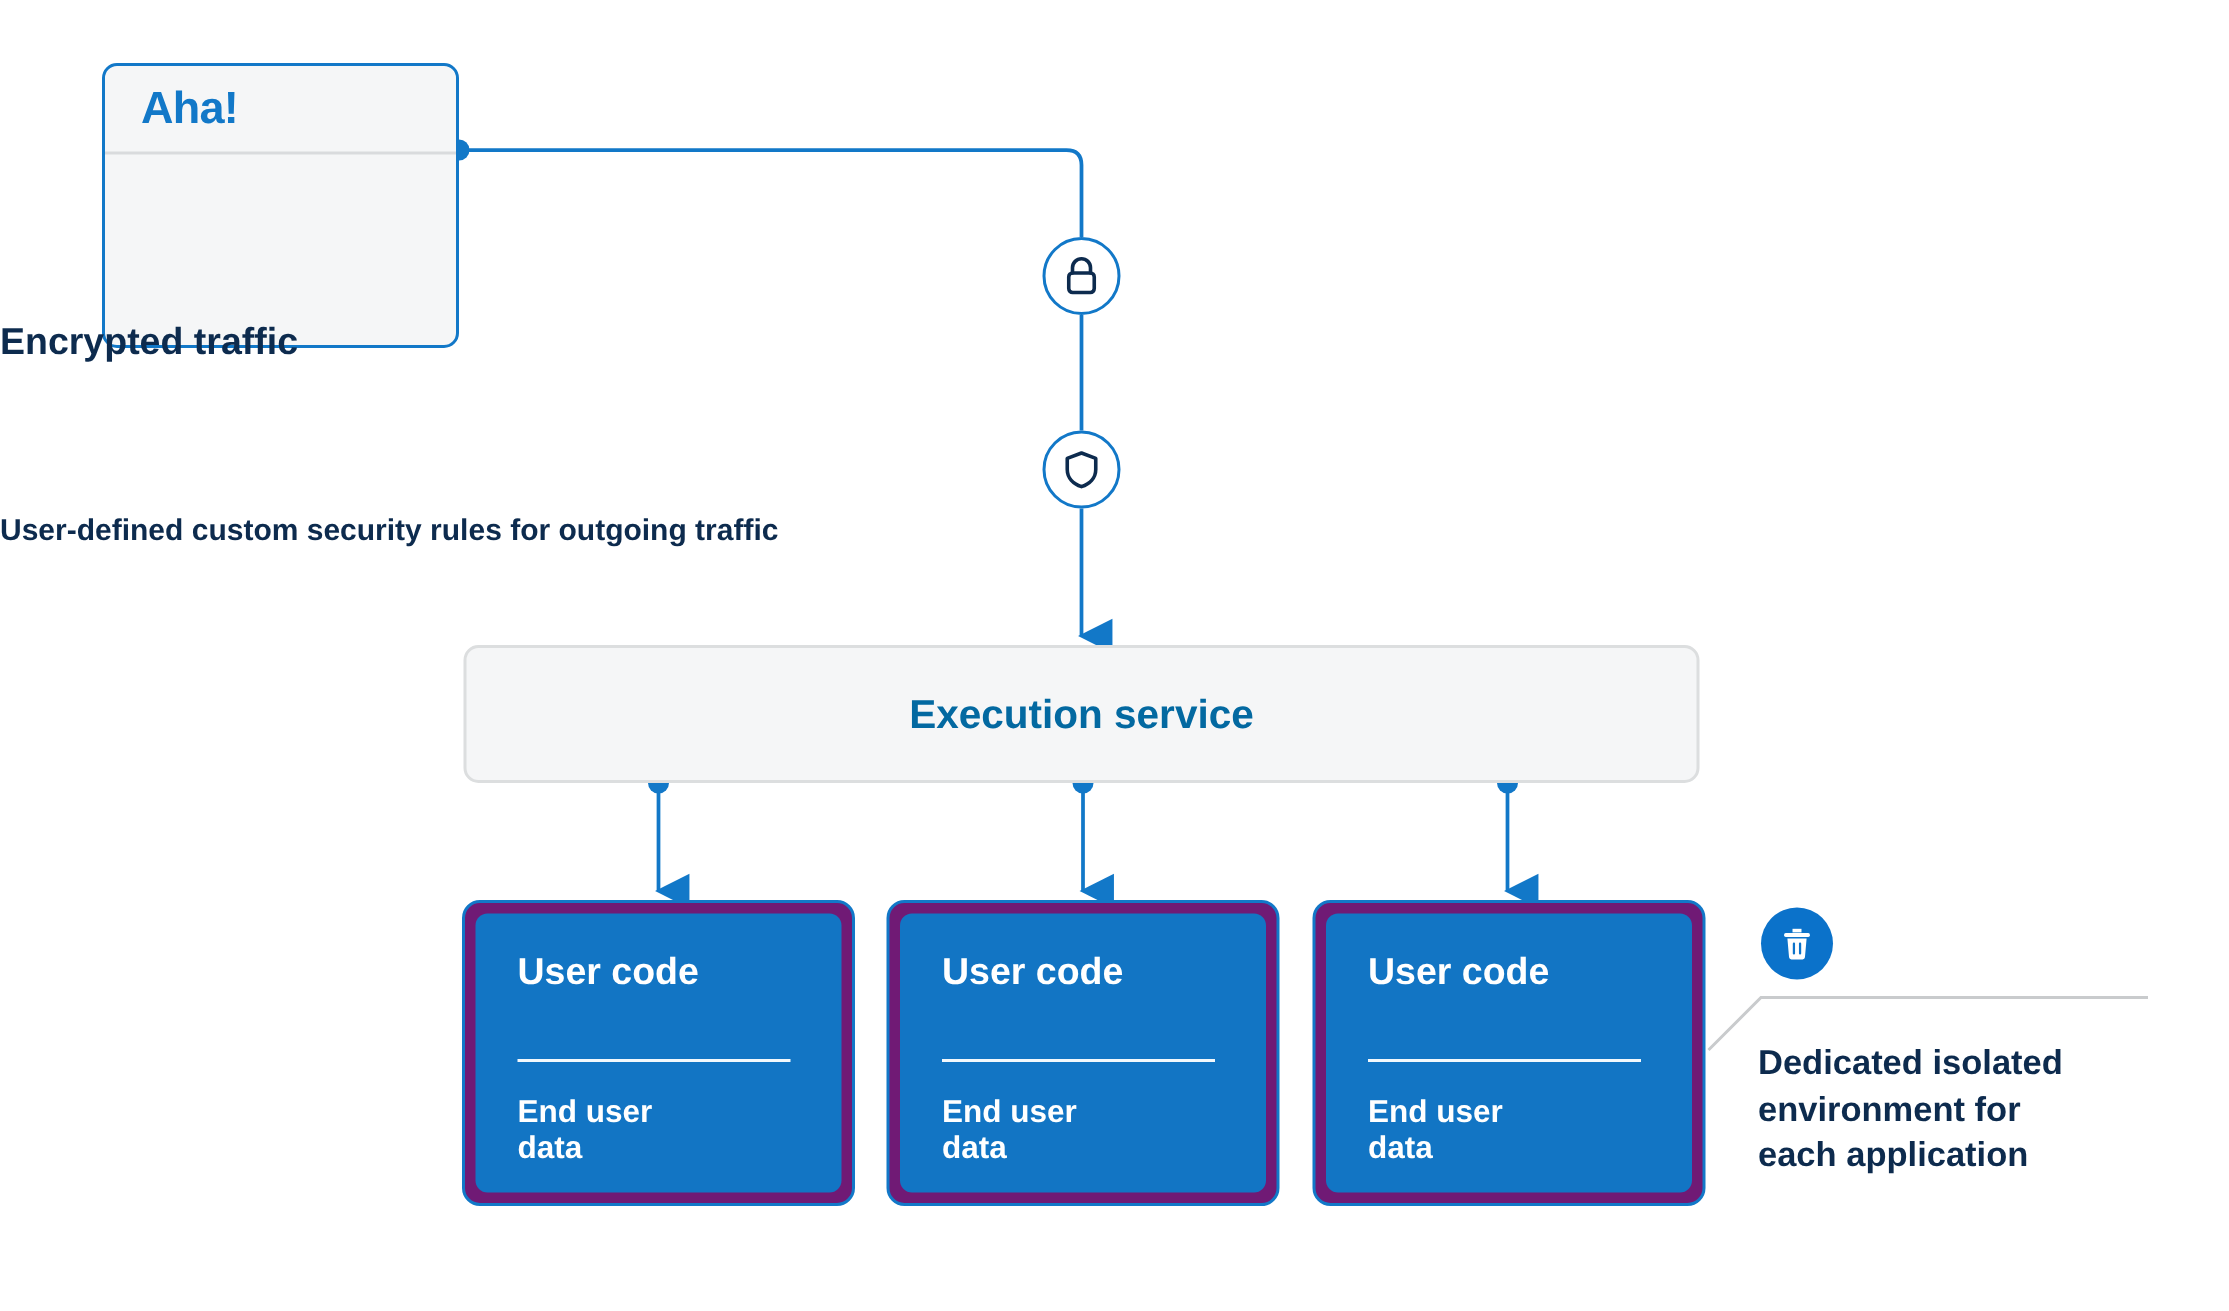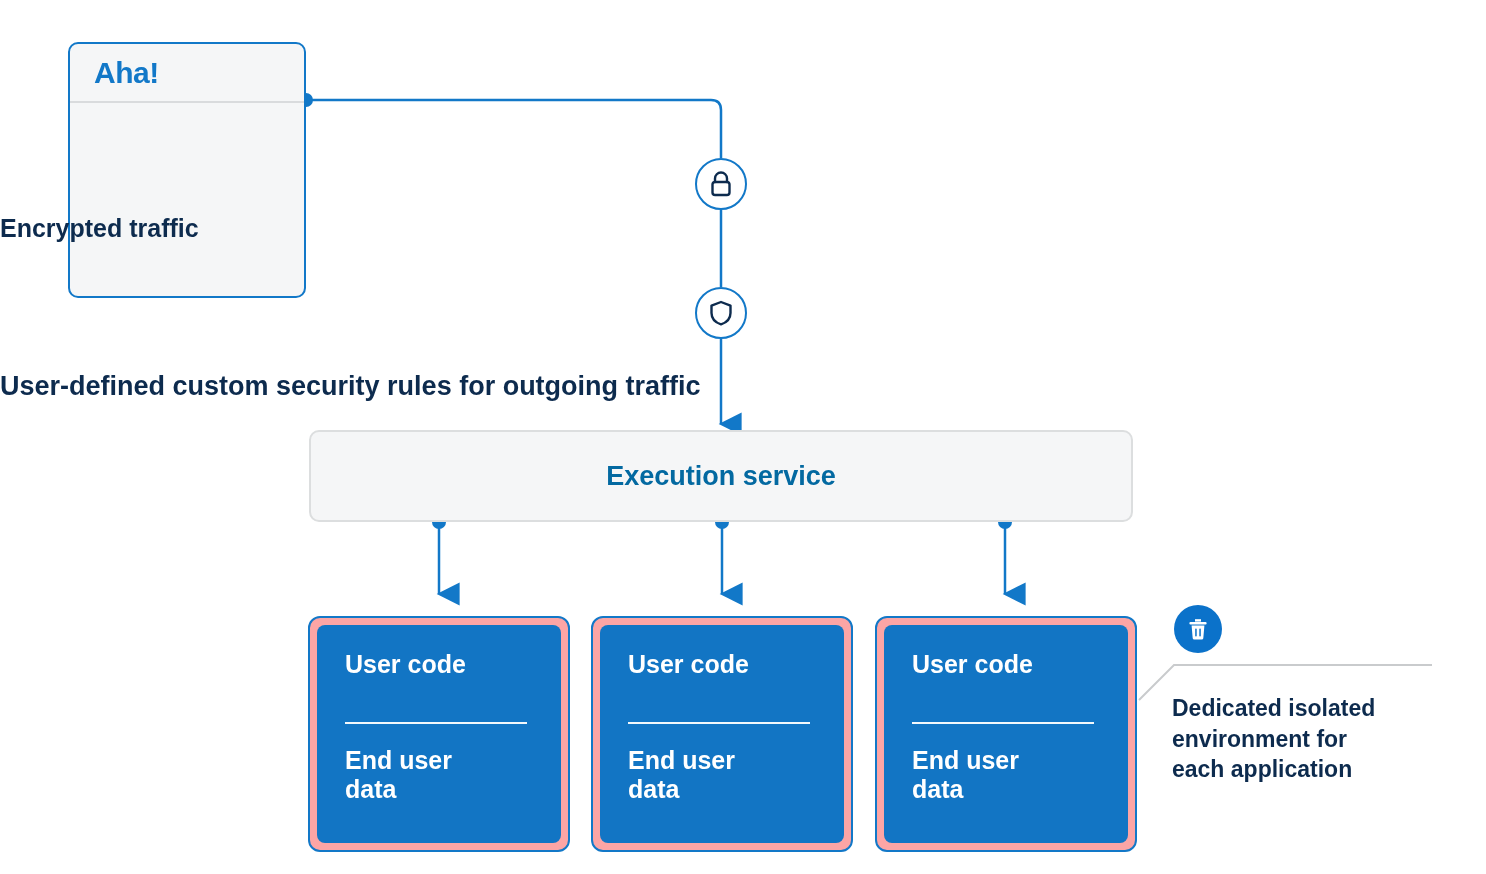--- a/index.html
+++ b/index.html
@@ -26,21 +26,21 @@
     height: 874px;
     pointer-events: none;
   }
 
   
   .aha-box {
     position: absolute;
     left: 68px;
     top: 42px;
     width: 238px;
-    height: 256px;
+    height: 190px;
     background: #f5f6f7;
     border: 2px solid #1278c8;
     border-radius: 10px;
     box-sizing: border-box;
   }
   .aha-title {
     position: absolute;
     left: 24px;
     top: 12px;
     font-size: 30px;
@@ -85,22 +85,21 @@
   #encrypted-label {
     left: 0;
     top: 214px;
     width: 1434px;
     font-size: 25px;
   }
   #rules-label {
     left: 0;
     top: 343px;
     width: 1434px;
-    font-size: 27px;
-    margin-top: 28px;
+    font-size: 20px;
   }
 
   
   .exec-box {
     position: absolute;
     left: 309px;
     top: 430px;
     width: 824px;
     height: 92px;
     background: #f5f6f7;
@@ -113,26 +112,26 @@
   }
   .exec-label {
     font-size: 27px;
     font-weight: bold;
     color: #0369a1;
   }
 
   
   .card {
     position: absolute;
-    top: 616px;
+    top: 600px;
     width: 262px;
-    height: 236px;
+    height: 204px;
     border: 2px solid #1278c8;
     border-radius: 12px;
-    background: #fca5a5;
+    background: #701a75;
     box-sizing: border-box;
     padding: 7px;
   }
   .card-inner {
     width: 100%;
     height: 100%;
     background: #1275c4;
     border-radius: 8px;
     box-sizing: border-box;
     padding: 26px 28px 0 28px;
@@ -144,21 +143,21 @@
     line-height: 1.1;
   }
   .card-rule {
     height: 2px;
     background: #ffffff;
     opacity: 0.95;
     margin: 43px 6px 0 0;
   }
   .card-sub {
     margin-top: 22px;
-    font-size: 25px;
+    font-size: 21px;
     font-weight: bold;
     color: #ffffff;
     line-height: 1.18;
     white-space: pre-line;
   }
   #card-1 { left: 308px; }
   #card-2 { left: 591px; }
   #card-3 { left: 875px; }
 
   

